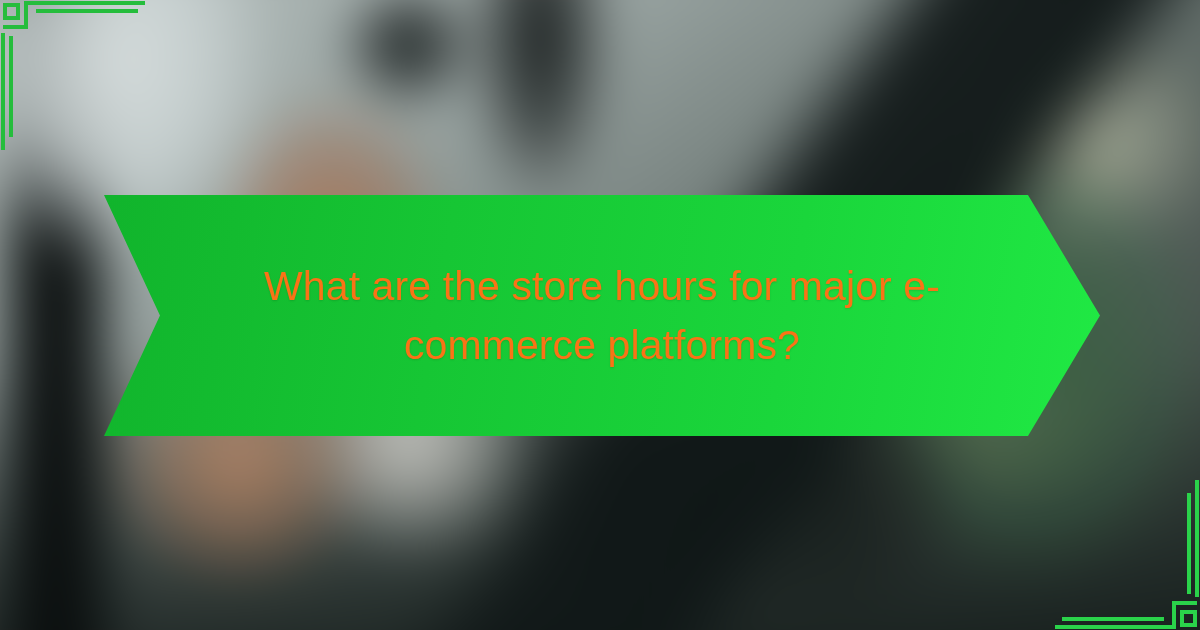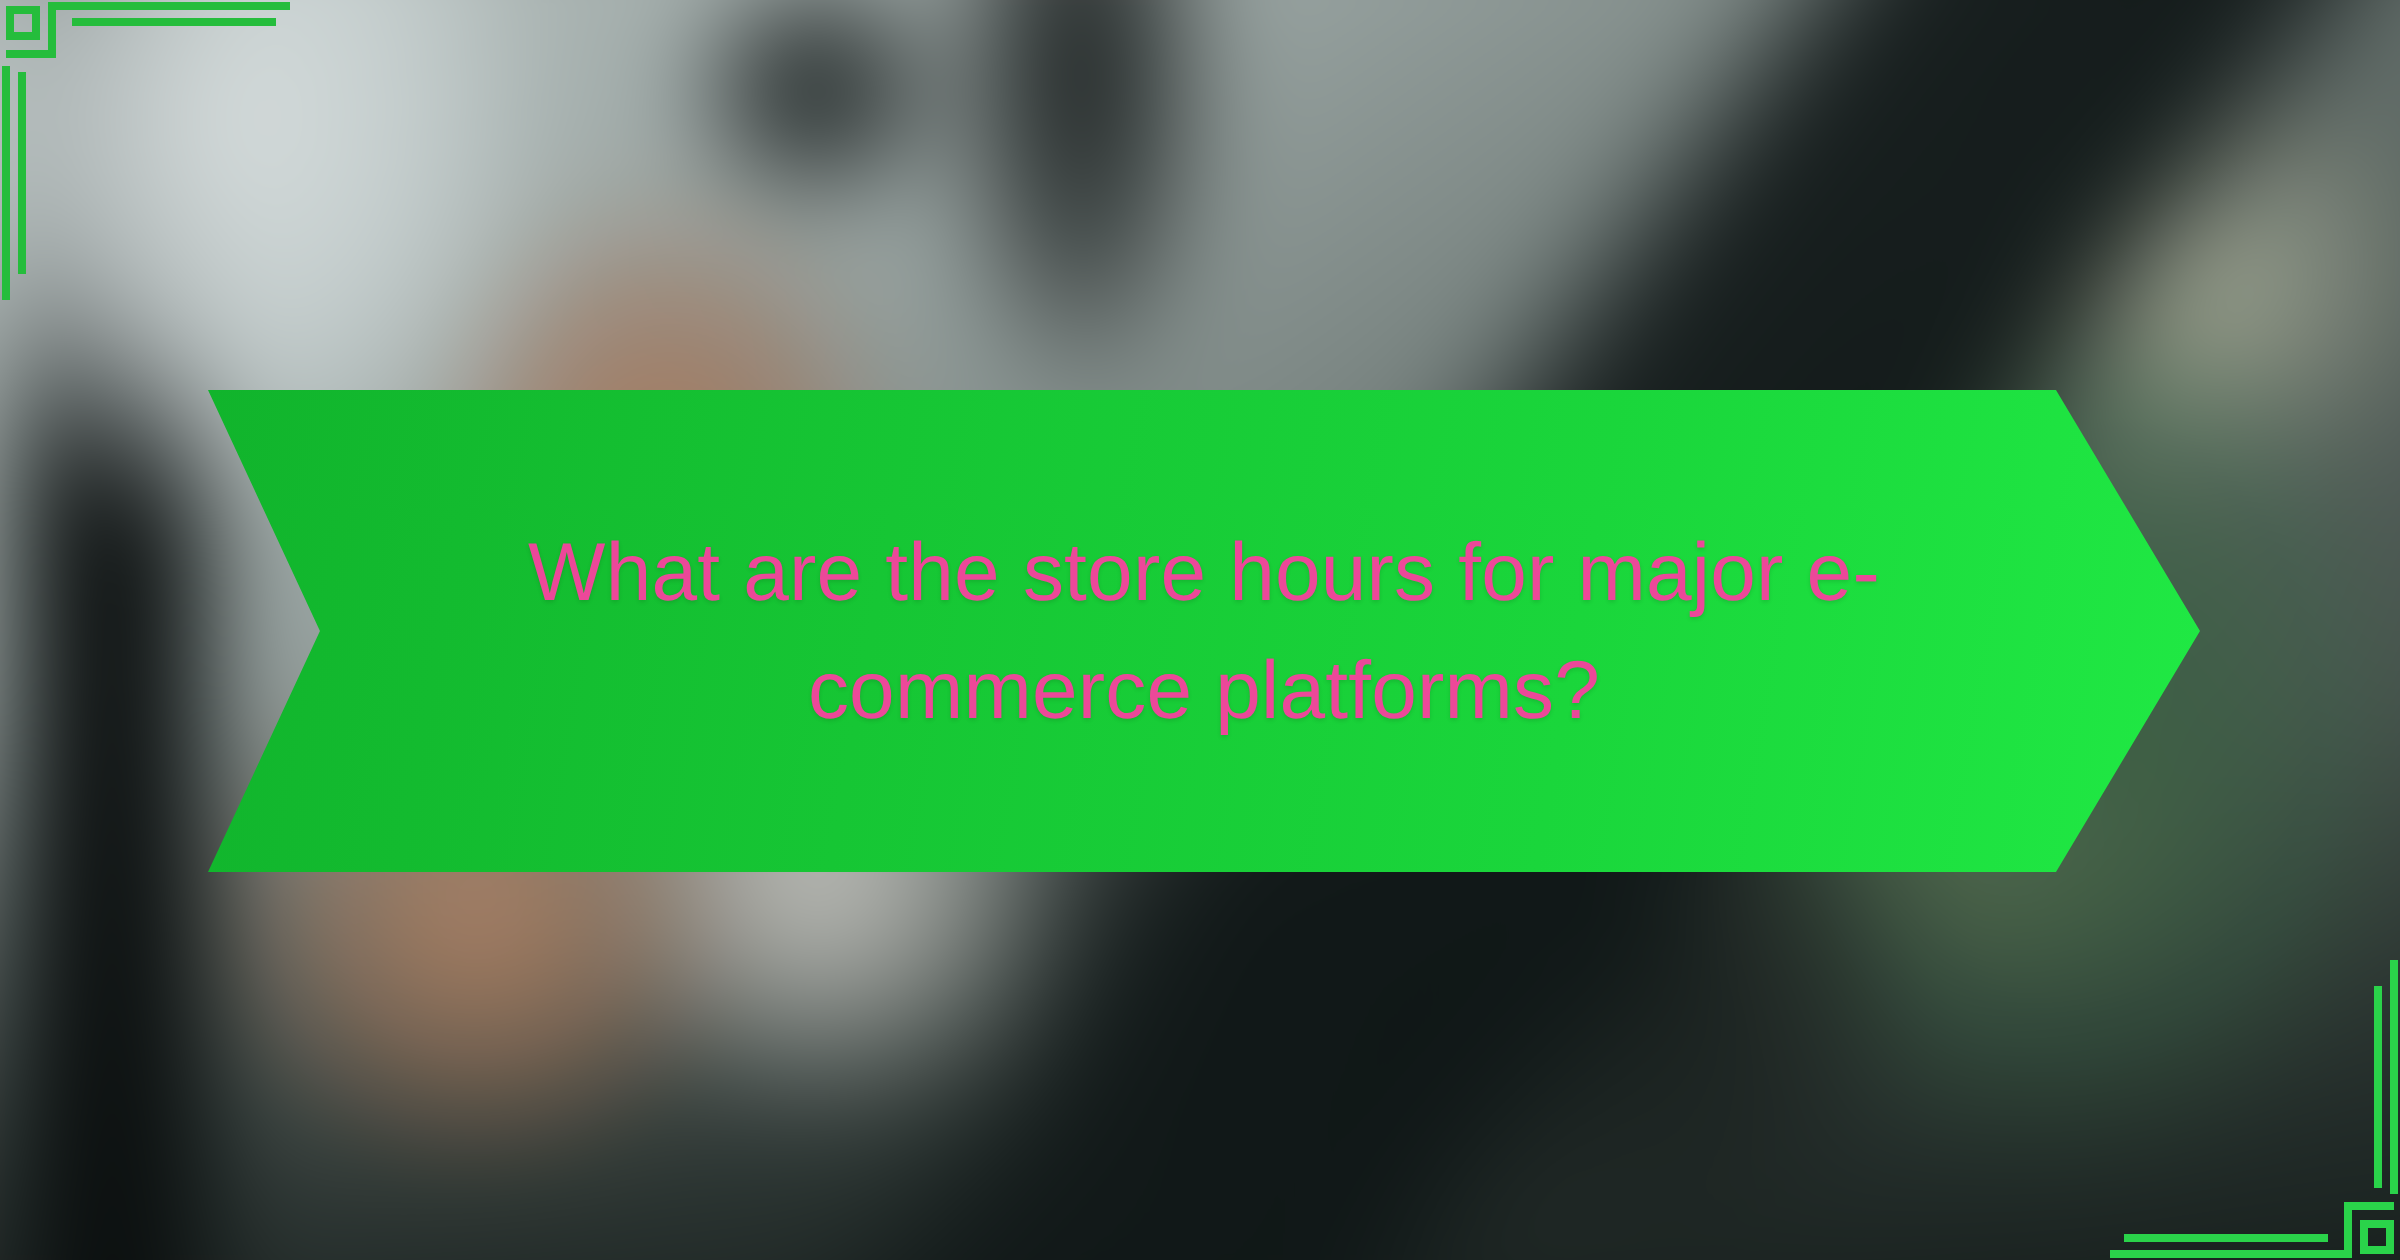--- a/index.html
+++ b/index.html
@@ -78,21 +78,21 @@
   .banner-text {
     position: absolute;
     left: 130px;
     right: 130px;
     top: 0;
     bottom: 0;
     display: flex;
     align-items: center;
     justify-content: center;
     text-align: center;
-    color: #ec4899;
+    color: #f97316;
     font-size: 41px;
     font-weight: 400;
     line-height: 1.42;
     letter-spacing: 0.1px;
     text-shadow: 0 1px 2px rgba(0,0,0,0.12);
   }
 </style>
 </head>
 <body>
 

